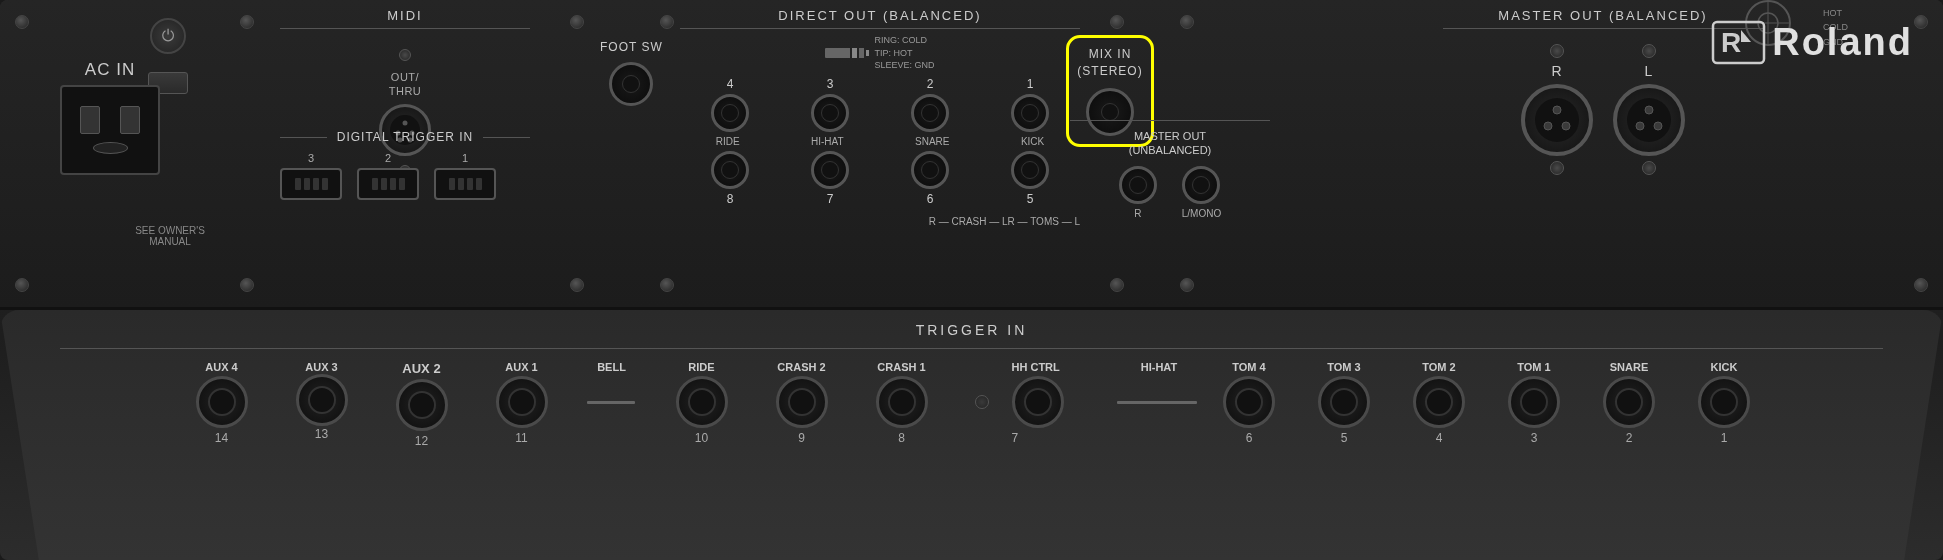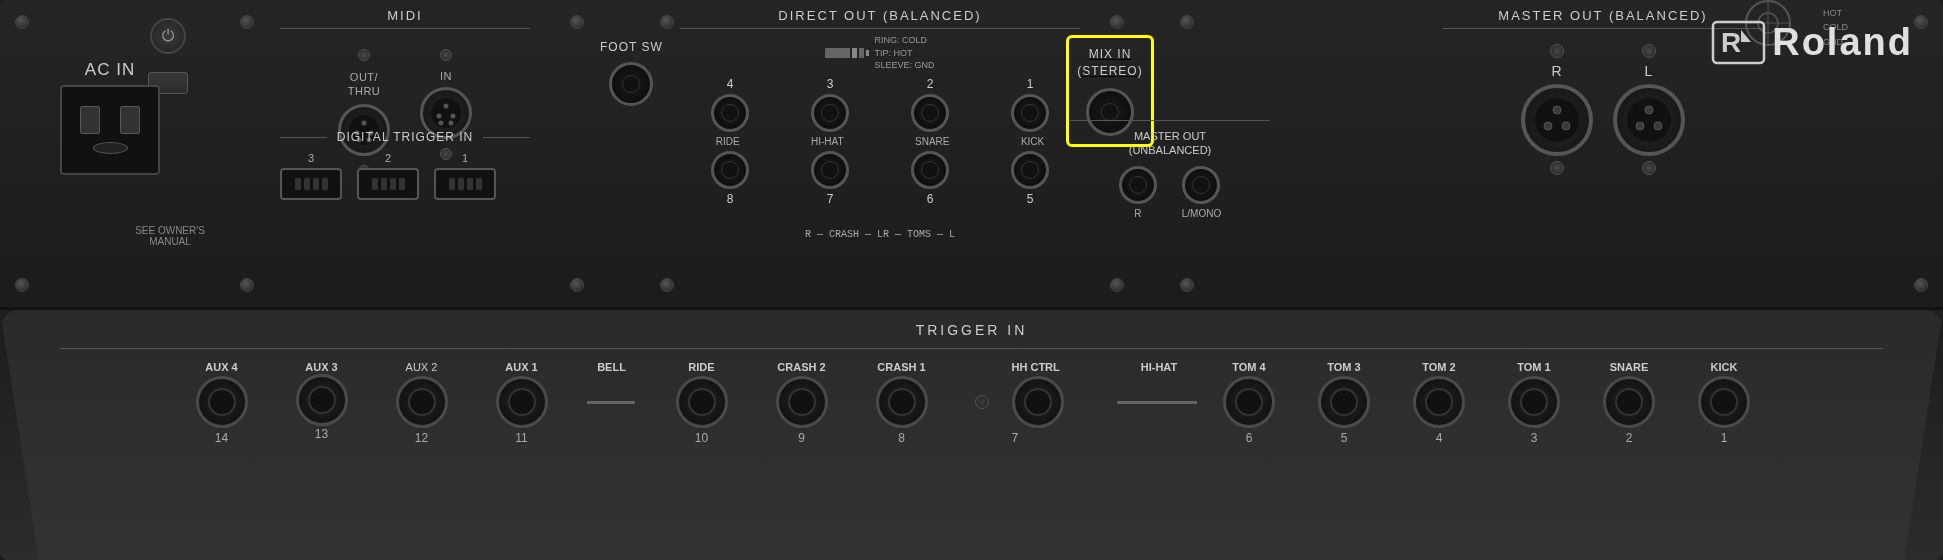--- a/index.html
+++ b/index.html
@@ -321,24 +321,23 @@
     .mix-in-section {
       position: absolute;
       top: 35px;
       left: 1050px;
       width: 120px;
       text-align: center;
     }
 
     .mix-in-box {
       border: 3px solid #ffff00;
-      border-radius: 6px;
+      border-radius: 14px;
       padding: 8px;
       display: inline-block;
-      text-decoration: underline;
     }
 
     
     .master-out-section {
       position: absolute;
       top: 0;
       right: 180px;
       width: 320px;
     }
 
@@ -475,36 +474,20 @@
                 <circle cx="8" cy="18" r="2.5" fill="#555"></circle>
                 <circle cx="22" cy="18" r="2.5" fill="#555"></circle>
                 <circle cx="10" cy="25" r="2.5" fill="#555"></circle>
                 <circle cx="20" cy="25" r="2.5" fill="#555"></circle>
               </svg>
             </div>
           </div>
           <div class="plus-screw" style="position:relative;top:0;left:0;width:12px;height:12px;margin:4px auto 0;"></div>
         </div>
 
-        <div class="midi-port">
-          <div class="plus-screw" style="position:relative;top:0;left:0;width:12px;height:12px;margin:0 auto 4px;"></div>
-          <div style="color:#aaa;font-size:11px;letter-spacing:0.5px;">IN</div>
-          <div class="din-connector">
-            <div class="din-inner">
-              <svg width="30" height="30" viewBox="0 0 30 30">
-                <circle cx="15" cy="8" r="2.5" fill="#555"></circle>
-                <circle cx="8" cy="18" r="2.5" fill="#555"></circle>
-                <circle cx="22" cy="18" r="2.5" fill="#555"></circle>
-                <circle cx="10" cy="25" r="2.5" fill="#555"></circle>
-                <circle cx="20" cy="25" r="2.5" fill="#555"></circle>
-              </svg>
-            </div>
-          </div>
-          <div class="plus-screw" style="position:relative;top:0;left:0;width:12px;height:12px;margin:4px auto 0;"></div>
-        </div>
       </div>
     </div>
 
     <div class="digital-trigger-section">
       <div style="display:flex;align-items:center;gap:10px;margin-bottom:8px;">
         <div style="flex:1;height:1px;background:#555;"></div>
         <span style="color:#ccc;font-size:12px;letter-spacing:1px;">DIGITAL TRIGGER IN</span>
         <div style="flex:1;height:1px;background:#555;"></div>
       </div>
       <div class="trigger-ports">
@@ -616,21 +599,21 @@
           <div class="direct-port-num">6</div>
         </div>
         <div class="direct-out-port">
           <div class="jack-connector">
               <div class="jack-inner"></div>
             </div>
           <div class="direct-port-num">5</div>
         </div>
       </div>
 
-      <div style="display:flex;justify-content:center;margin-top:23px;font-family:Liberation Mono, monospace;">
+      <div style="display:flex;justify-content:flex-end;margin-top:10px;">
         <span style="color:#aaa;font-size:10px;">R — CRASH — L</span>
         <span style="color:#aaa;font-size:10px;">R — TOMS — L</span>
       </div>
     </div>
 
     <div class="mix-in-section">
       <div class="mix-in-box">
         <div style="color:#ccc;font-size:12px;letter-spacing:1px;margin-bottom:8px;line-height:1.4;">MIX IN<br>(STEREO)</div>
         <div class="jack-connector" style="margin:0 auto;width:48px;height:48px;">
           <div class="jack-inner"></div>
@@ -735,21 +718,21 @@
 
         <div style="display:flex;flex-direction:column;align-items:center;gap:1px;width:100px;">
           <span style="color:#ccc;font-size:11px;font-weight:bold;">AUX 3</span>
           <div class="trigger-jack">
               <div class="trigger-jack-inner"></div>
             </div>
           <span style="color:#aaa;font-size:12px;">13</span>
         </div>
 
         <div style="display:flex;flex-direction:column;align-items:center;gap:3px;width:100px;">
-          <span style="color:#ccc;font-size:11px;font-weight:normal;">AUX 2</span>
+          <span style="color:#ccc;font-size:13px;font-weight:bold;">AUX 2</span>
           <div class="trigger-jack">
               <div class="trigger-jack-inner"></div>
             </div>
           <span style="color:#aaa;font-size:12px;">12</span>
         </div>
 
         <div style="display:flex;flex-direction:column;align-items:center;gap:3px;width:100px;">
           <span style="color:#ccc;font-size:11px;font-weight:bold;">AUX 1</span>
           <div class="trigger-jack">
               <div class="trigger-jack-inner"></div>

